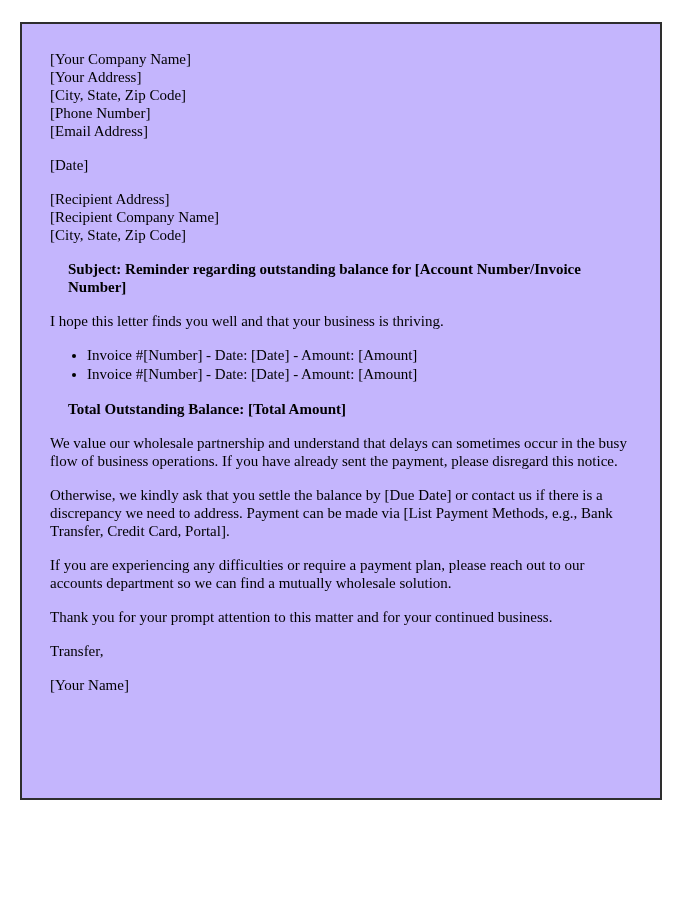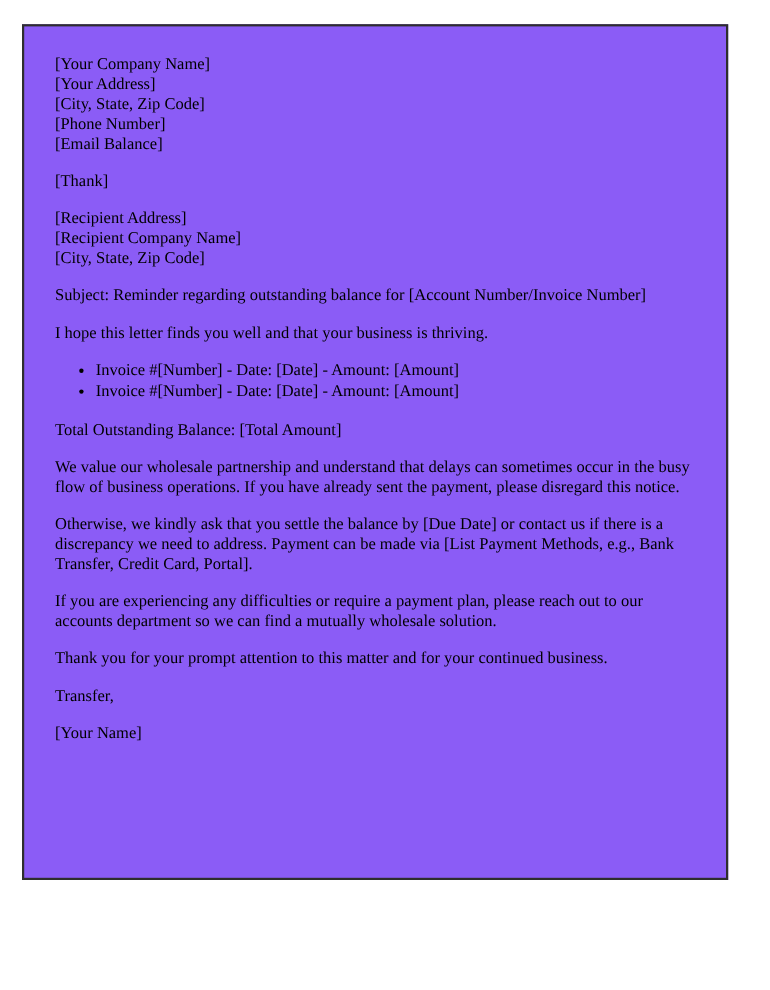--- a/index.html
+++ b/index.html
@@ -15,33 +15,34 @@
     overflow: hidden;
   }
   .page {
     position: absolute;
     left: 20px;
     top: 22px;
     width: 642px;
     height: 778px;
     box-sizing: border-box;
     border: 2px solid #2e2e2e;
-    background: #8b5cf6;
+    background: #c4b5fd;
     padding: 26px 28px 0 28px;
     overflow: hidden;
     font-family: "Liberation Serif", "DejaVu Serif", serif;
     font-size: 15px;
     line-height: 18px;
     color: #000000;
   }
   .block {
     margin: 0 0 16px 0;
   }
   .block.bold {
-    font-weight: normal;
+    font-weight: bold;
+    margin-left: 18px;
   }
   .line {
     display: block;
   }
   ul.invoice-list {
     margin: 16px 0;
     padding: 0 0 0 37px;
     list-style-type: disc;
   }
   ul.invoice-list li {
@@ -52,24 +53,24 @@
 <body>
 
 <div class="canvas">
   <div class="page">
 
     <div class="block">
       <span class="line">[Your Company Name]</span>
       <span class="line">[Your Address]</span>
       <span class="line">[City, State, Zip Code]</span>
       <span class="line">[Phone Number]</span>
-      <span class="line">[Email Balance]</span>
+      <span class="line">[Email Address]</span>
     </div>
 
-    <div class="block">[Thank]</div>
+    <div class="block">[Date]</div>
 
     <div class="block">
       <span class="line">[Recipient Address]</span>
       <span class="line">[Recipient Company Name]</span>
       <span class="line">[City, State, Zip Code]</span>
     </div>
 
     <div class="block bold">Subject: Reminder regarding outstanding balance for [Account Number/Invoice Number]</div>
 
 

